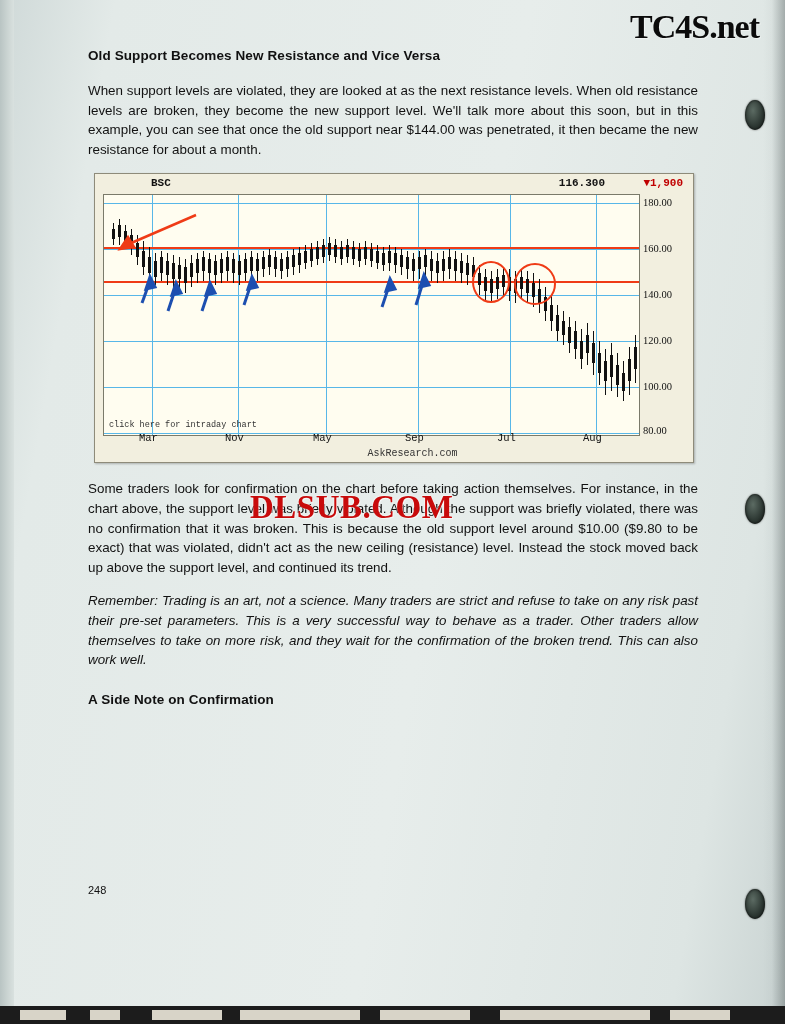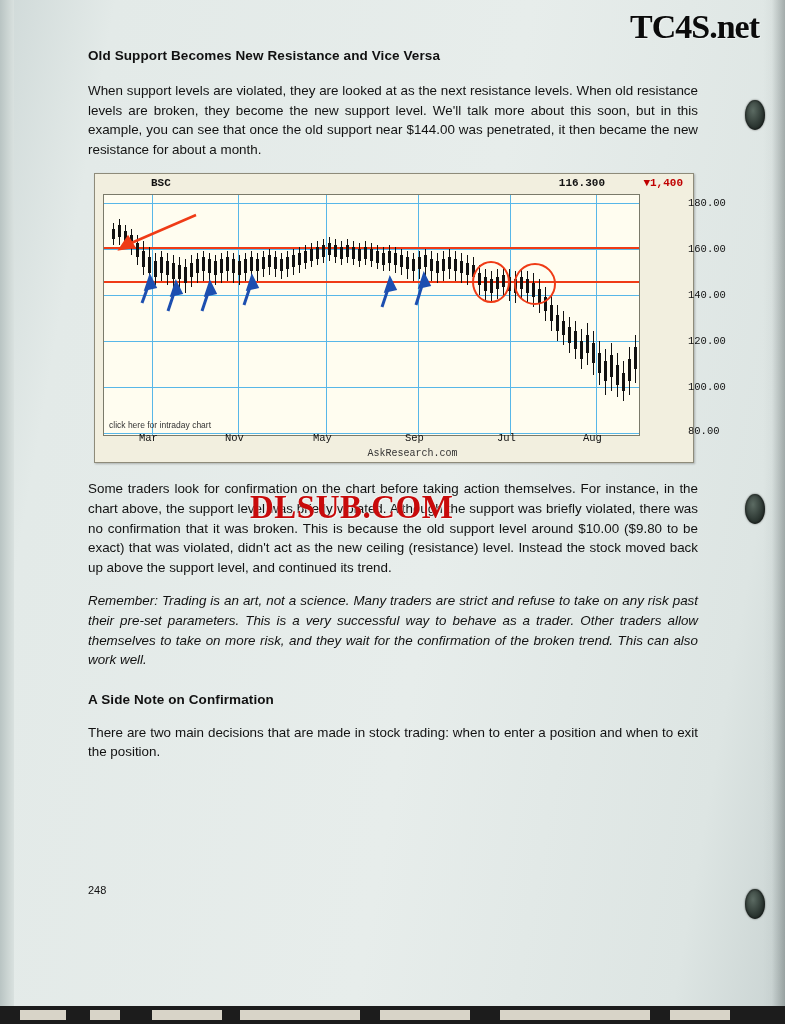--- a/index.html
+++ b/index.html
@@ -128,38 +128,37 @@
   }
   .gridline-v {
     position: absolute; top: 0; height: 100%; width: 1px; background: #58b7e8;
   }
   .res-line {
     position: absolute; left: 0; width: 100%; height: 2px; background: #ef3b16;
   }
   .axis-labels {
     position: absolute;
     left: 548px; top: 20px; width: 48px; height: 240px;
-    font-family: Liberation Mono, monospace;
+    font-family: Liberation Serif, serif;
     font-size: 10.5px;
     color: #111;
-    margin-left: 45px;
   }
   .axis-labels span { position: absolute; left: 0; }
   .x-labels {
     position: absolute;
     left: 8px; top: 258px; width: 535px; height: 14px;
     font-family: "Liberation Mono", monospace;
     font-size: 10.5px;
     color: #111;
   }
   .x-labels span { position: absolute; top: 0; }
   .chart-note {
     position: absolute;
     left: 14px; bottom: 32px;
-    font-family: Liberation Sans, sans-serif;
+    font-family: Liberation Mono, monospace;
     font-size: 8.5px;
     color: #333;
   }
   .chart-source {
     position: absolute;
     left: 0; right: 0; bottom: 3px;
     text-align: center;
     font-family: "Liberation Mono", monospace;
     font-size: 10px;
     color: #333;
@@ -211,21 +210,21 @@
 
     <h2 class="heading">Old Support Becomes New Resistance and Vice Versa</h2>
 
     <p class="para">When support levels are violated, they are looked at as the next resistance levels.  When old resistance levels are broken, they become the new support level.  We'll talk more about this soon, but in this example, you can see that once the old support near $144.00 was penetrated, it then became the new resistance for about a month.</p>
 
     <div class="chart-wrap">
 
       <div class="chart-head">
         <span class="sym">BSC</span>
         <span class="last">116.300</span>
-        <span class="chg">▼1,400</span>
+        <span class="chg">▼1,900</span>
       </div>
 
       <div class="plot">
 
         <div class="gridline-h" style="top:8px;"></div>
         <div class="gridline-h" style="top:54px;"></div>
         <div class="gridline-h" style="top:100px;"></div>
         <div class="gridline-h" style="top:146px;"></div>
         <div class="gridline-h" style="top:192px;"></div>
         <div class="gridline-h" style="top:238px;"></div>
@@ -465,21 +464,20 @@
       <div class="chart-note">click here for intraday chart</div>
       <div class="chart-source">AskResearch.com</div>
     </div>
 
     <p class="para">Some traders look for confirmation on the chart before taking action themselves.  For instance, in the chart above, the support level was briefly violated.  Although the support was briefly violated, there was no confirmation that it was broken.  This is because the old support level around $10.00 ($9.80 to be exact) that was violated, didn't act as the new ceiling (resistance) level.  Instead the stock moved back up above the support level, and continued its trend.</p>
 
     <p class="para italic">Remember: Trading is an art, not a science.  Many traders are strict and refuse to take on any risk past their pre-set parameters.  This is a very successful way to behave as a trader.  Other traders allow themselves to take on more risk, and they wait for the confirmation of the broken trend.  This can also work well.</p>
 
     <h2 class="heading" style="margin-top:22px;margin-bottom:16px;">A Side Note on Confirmation</h2>
 
-    <p class="para">There are two main decisions that are made in stock trading:  when to enter a position and when to exit the position.</p>
   </div>
 
   <div class="watermark">DLSUB.COM</div>
 
   <div class="page-number">248</div>
 
 
   <div class="edge-bottom">
     <div class="strip" style="left:20px;  width:46px;"></div>
     <div class="strip" style="left:90px;  width:30px;"></div>

